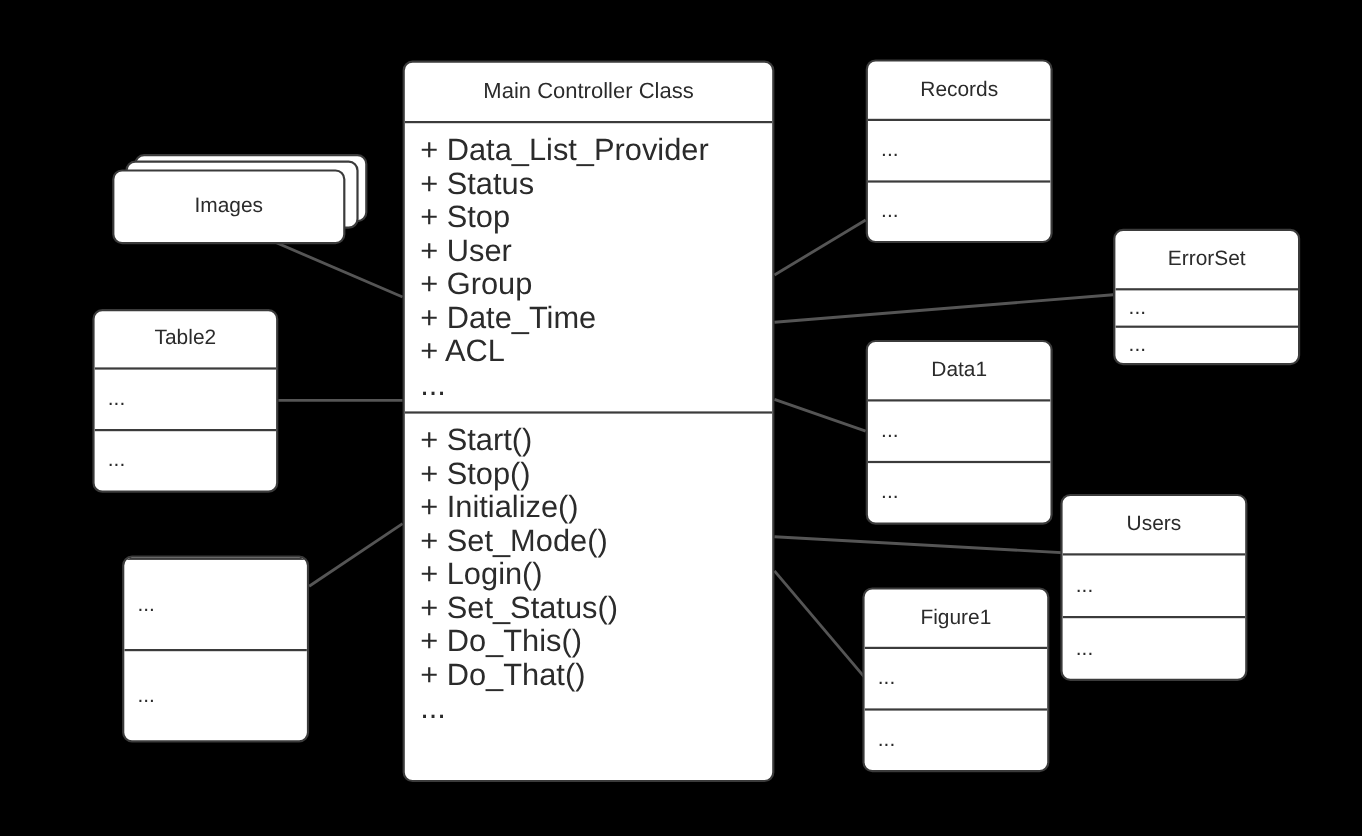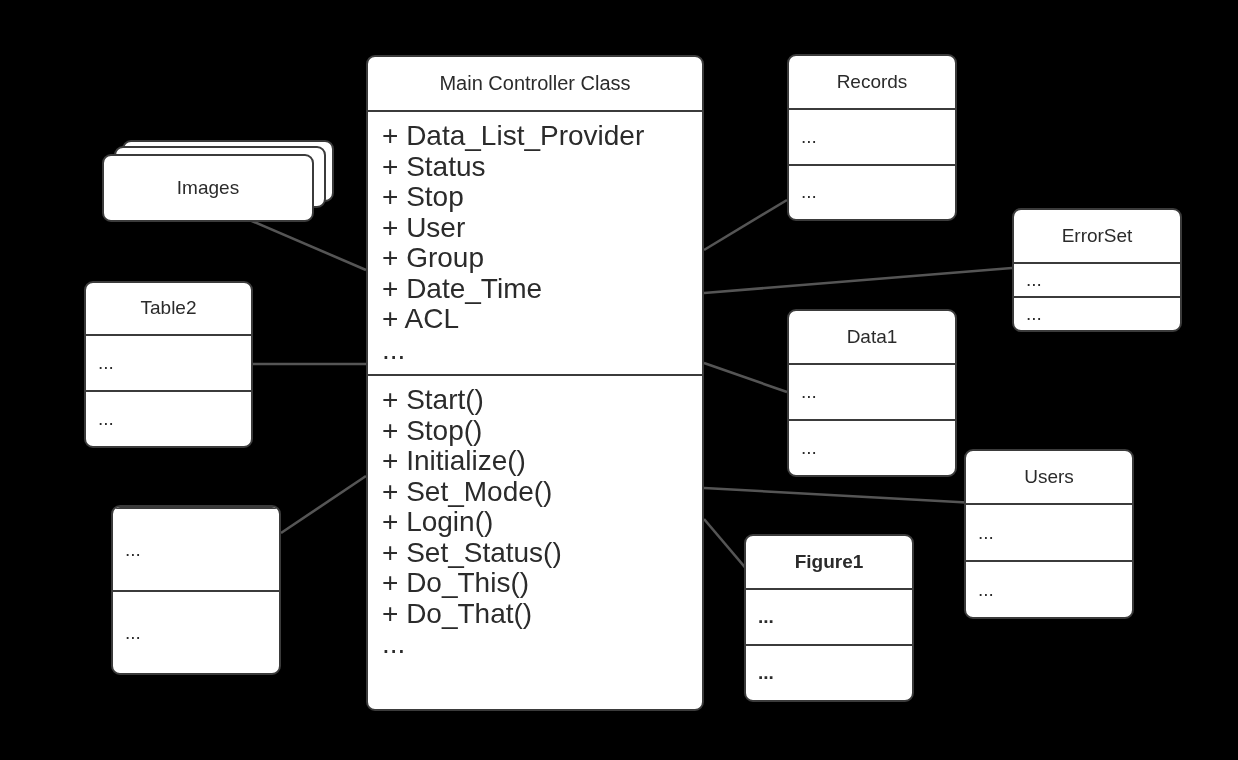--- a/index.html
+++ b/index.html
@@ -179,19 +179,19 @@
     <div class="compartment" style="flex:1;">...</div>
     <div class="compartment" style="flex:1;">...</div>
   </div>
 
   <div class="node" style="left:964px; top:449px; width:170px; height:170px;">
     <div class="title" style="flex:0 0 52px;">Users</div>
     <div class="compartment" style="flex:1;">...</div>
     <div class="compartment" style="flex:1;">...</div>
   </div>
 
-  <div class="node" style="left:744px; top:534px; width:170px; height:168px;font-weight:bold;">
+  <div class="node" style="left:784px; top:534px; width:170px; height:168px;">
     <div class="title" style="flex:0 0 52px;">Figure1</div>
     <div class="compartment" style="flex:1;">...</div>
     <div class="compartment" style="flex:1;">...</div>
   </div>
 
 </div>
 
 </body></html>

